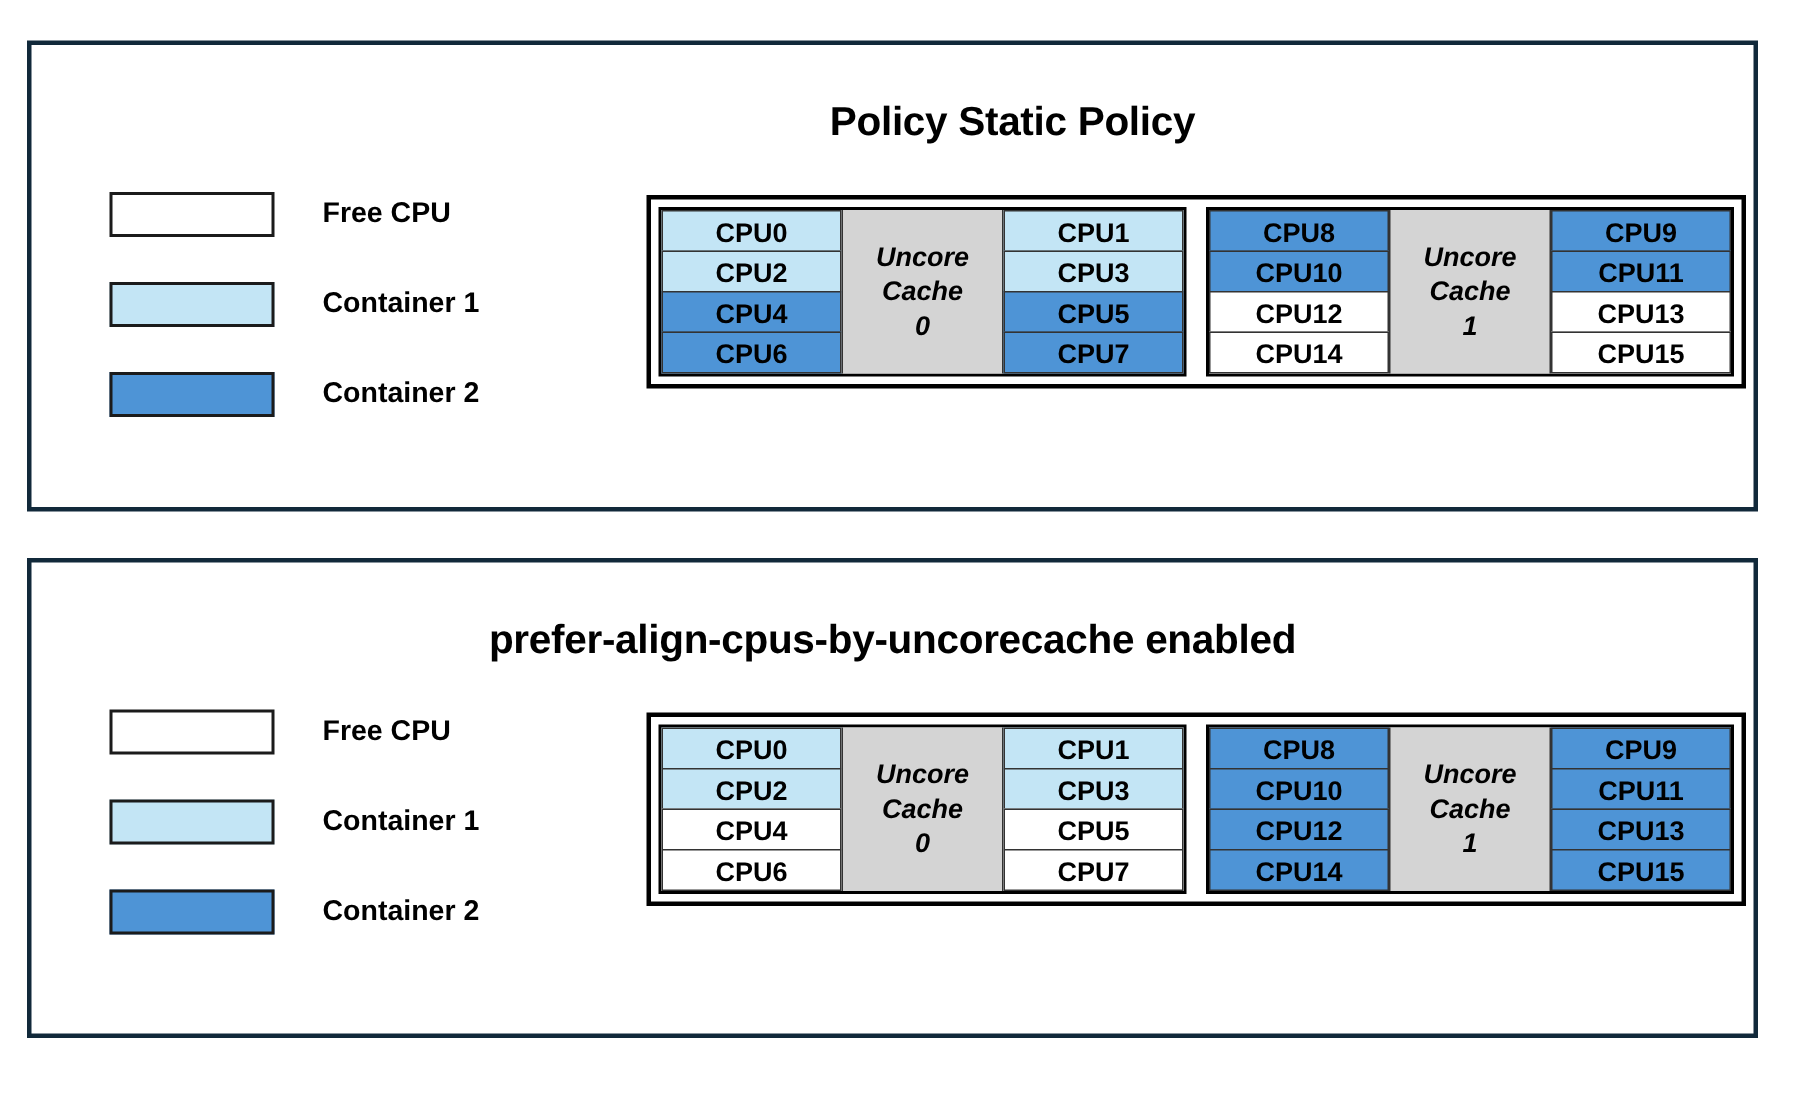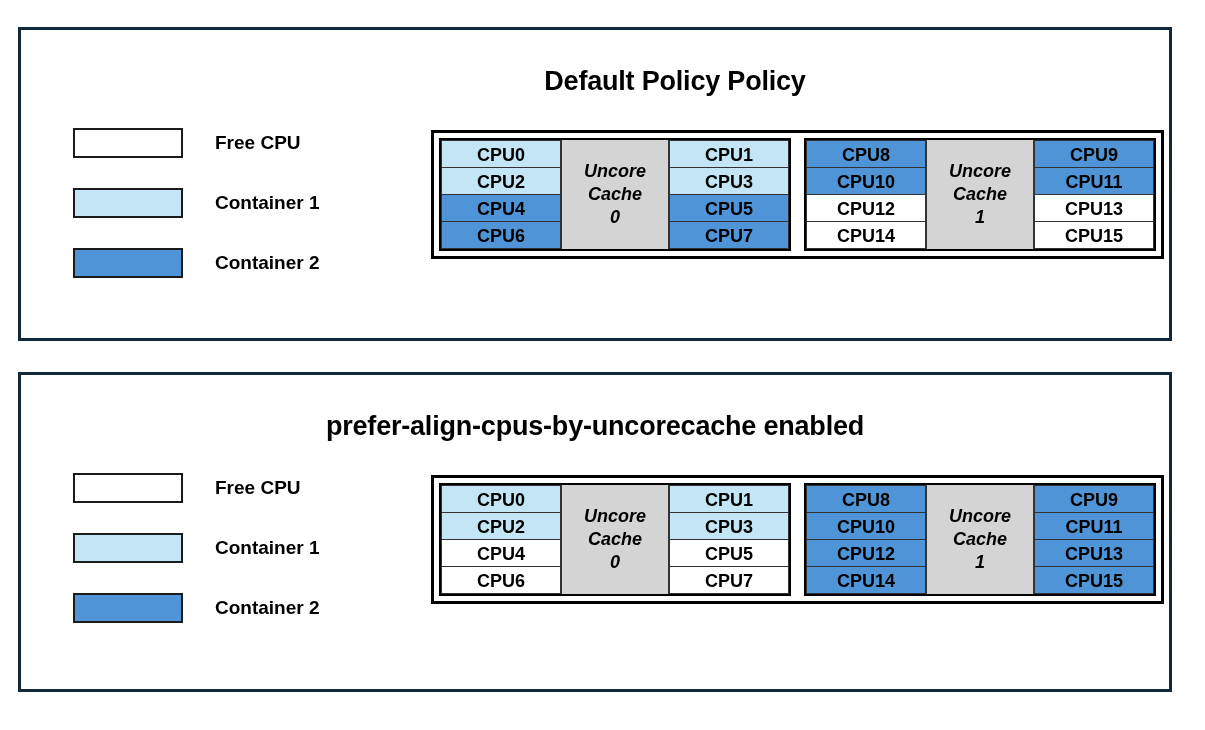--- a/index.html
+++ b/index.html
@@ -136,21 +136,21 @@
     line-height: 1.28;
     font-style: italic;
   }
 </style>
 </head>
 <body>
 
 <div class="page">
 
   <div class="panel panel-top">
-    <div class="section-title">Default Policy Policy</div>
+    <div class="section-title">Policy Static Policy</div>
 
     <div class="legend">
       <div class="legend-row">
         <div class="legend-swatch" style="background:#ffffff"></div>
         <div class="legend-label">Free CPU</div>
       </div>
       <div class="legend-row">
         <div class="legend-swatch" style="background:#c3e5f5"></div>
         <div class="legend-label">Container 1</div>
       </div>

